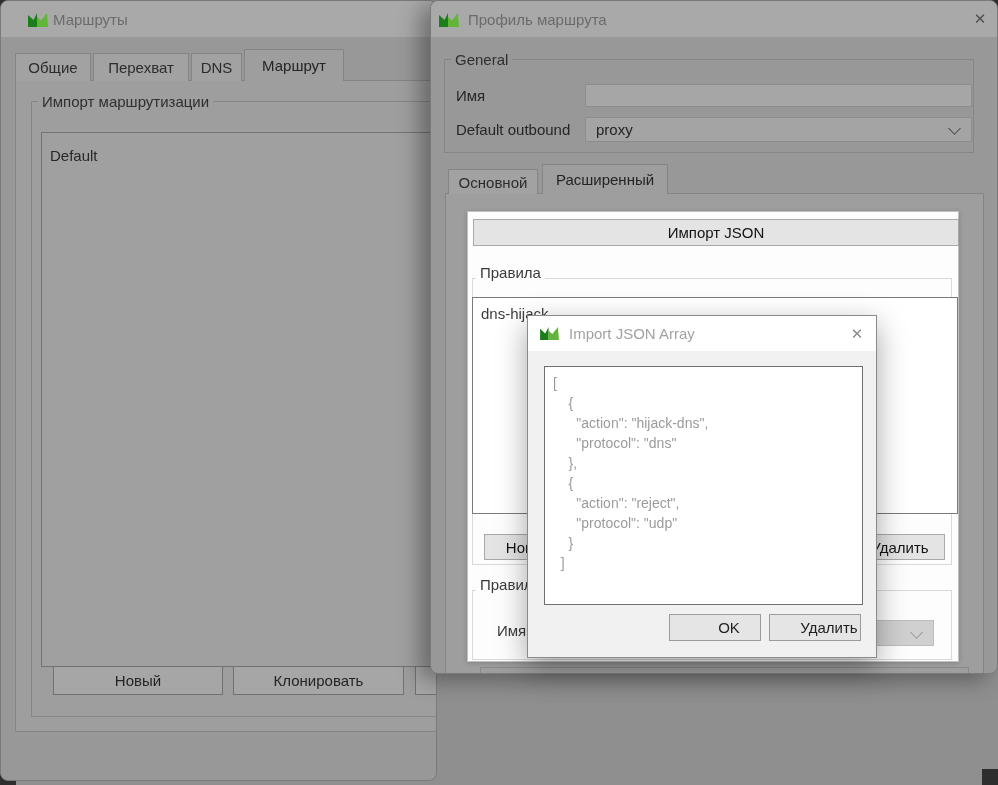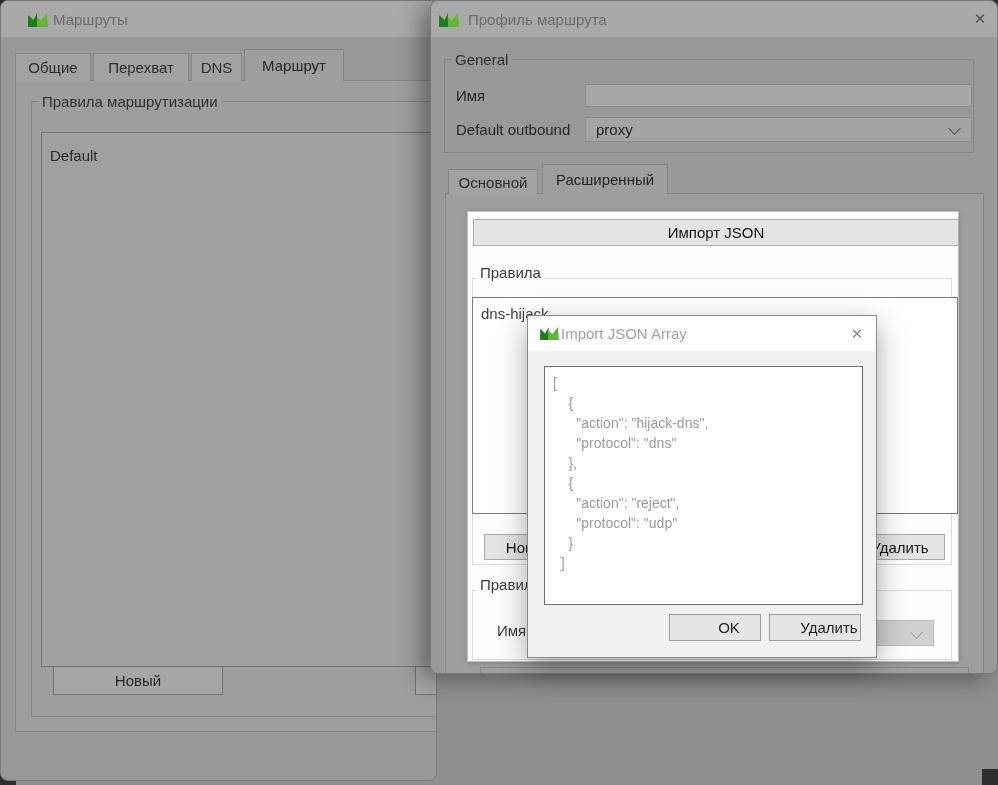--- a/index.html
+++ b/index.html
@@ -144,27 +144,28 @@
   </div>
 
   <div class="tab" style="left:14px;width:76px">Общие</div>
   <div class="tab" style="left:92px;width:96px">Перехват</div>
   <div class="tab" style="left:190px;width:51px">DNS</div>
   <div class="tab active" style="left:243px;width:100px;top:48px;height:32px">Маршрут</div>
 
   <div class="tab-pane" style="left:14px;top:79px;width:423px;height:652px"></div>
 
   <div class="groupbox" style="left:30px;top:100px;width:420px;height:616px"></div>
-  <span class="legend" style="left:37px;top:92px;background:#9e9e9e">Правила маршрутизации</span>
+  <span class="legend" style="left:37px;top:92px;background:#9e9e9e">Импорт маршрутизации</span>
 
   <div class="listbox-dim" style="left:40px;top:112px;width:397px;height:535px">
     <div style="padding:14px 0 0 8px">Default</div>
   </div>
 
   <div class="btn-dim" style="left:52px;top:665px;width:170px">Новый</div>
+  <div class="btn-dim" style="left:232px;top:665px;width:171px">Клонировать</div>
   <div class="btn-dim" style="left:414px;top:665px;width:170px"></div>
 </div>
 
 <div class="window" id="profile-window">
   <div class="titlebar">
     <span class="logo" style="margin-left:7px">
       <svg width="22" height="17" viewBox="0 0 22 17">
         <polygon points="1,16 1,4 6.5,9 10,2 10,16" fill="#1b7e1b"></polygon>
         <polygon points="10,16 10,6 14,9.5 20,2 21,16" fill="#63b53a"></polygon>
       </svg>
@@ -219,21 +220,21 @@
 </div>
 
 <div id="import-dialog">
   <div class="titlebar">
     <span class="logo" style="margin-left:11px">
       <svg width="21" height="16" viewBox="0 0 22 17">
         <polygon points="1,16 1,4 6.5,9 10,2 10,16" fill="#1b7e1b"></polygon>
         <polygon points="10,16 10,6 14,9.5 20,2 21,16" fill="#63b53a"></polygon>
       </svg>
     </span>
-    <span class="title-text" style="margin-left:0">Import JSON Array</span>
+    <span class="title-text" style="margin-left:8px">Import JSON Array</span>
   </div>
   <div class="close-x" style="left:316px;top:6px">✕</div>
 
   <div id="json-textarea">[
     {
       "action": "hijack-dns",
       "protocol": "dns"
     },
     {
       "action": "reject",

